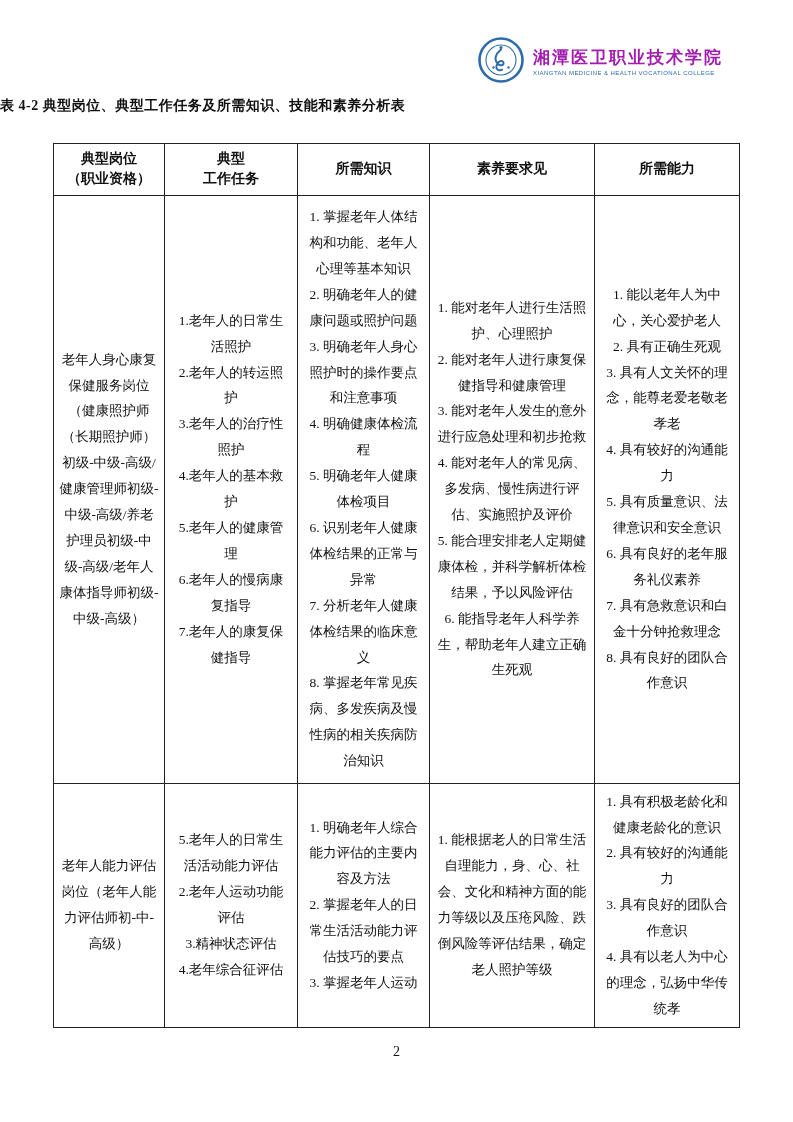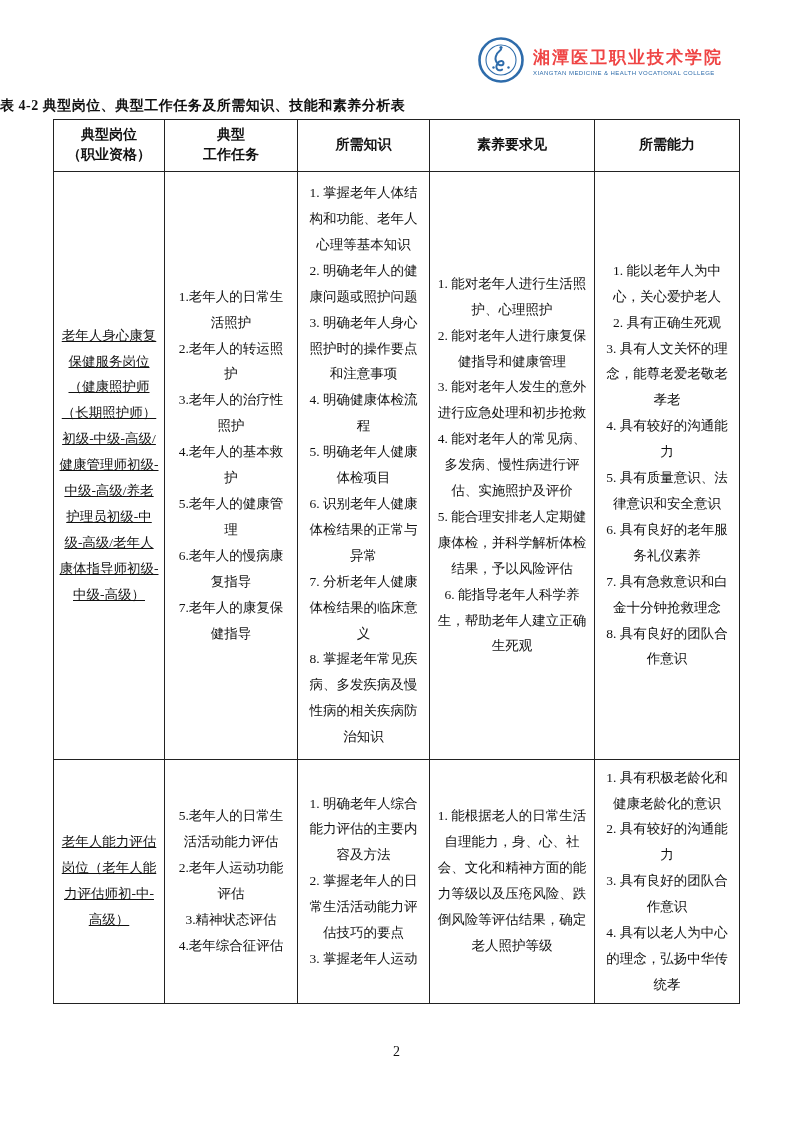--- a/index.html
+++ b/index.html
@@ -25,21 +25,21 @@
     display: flex;
     align-items: center;
     gap: 8px;
   }
   .logo-texts {
     display: flex;
     flex-direction: column;
     justify-content: center;
   }
   .logo-cn {
-    color: #ef4444;
+    color: #a21caf;
     font-weight: bold;
     font-size: 17px;
     letter-spacing: 2px;
     line-height: 1.2;
   }
   .logo-en {
     color: #2e6cab;
     font-size: 6px;
     letter-spacing: 0.45px;
     margin-top: 2px;
@@ -56,21 +56,21 @@
   
   .table-title {
     margin-top: 9px;
     font-size: 14px;
     font-weight: bold;
     letter-spacing: 0.5px;
   }
   
   table.analysis {
     width: 686px;
-    margin: 4px auto 0 auto;
+    margin: 28px auto 0 auto;
     border-collapse: collapse;
     table-layout: fixed;
   }
   table.analysis th,
   table.analysis td {
     border: 1px solid #222222;
   }
   table.analysis th {
     font-size: 14px;
     font-weight: bold;
@@ -85,21 +85,20 @@
     line-height: 1.92;
     padding: 5px 7px;
     vertical-align: middle;
     white-space: pre-line;
     text-align: center;
     overflow: hidden;
   }
   table.analysis td.center {
     text-align: center;
     padding: 5px 4px;
-    text-decoration: underline;
   }
   tr.row-1 { height: 588px; }
   tr.row-2 { height: 186px; }
   
   .page-number {
     position: absolute;
     bottom: 62px;
     left: 0;
     width: 100%;
     text-align: center;

